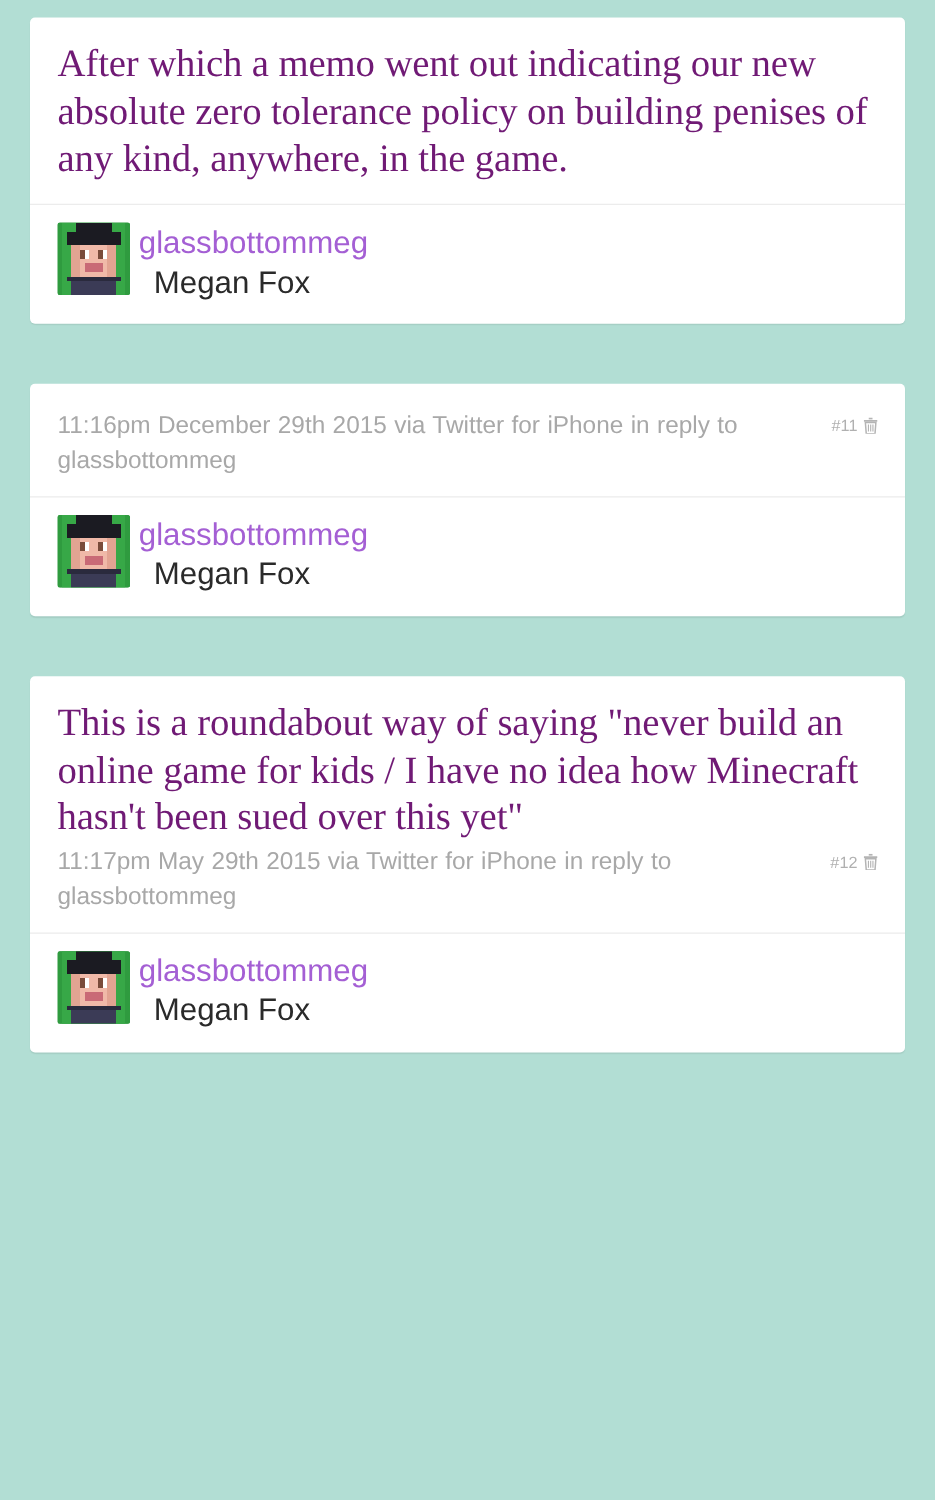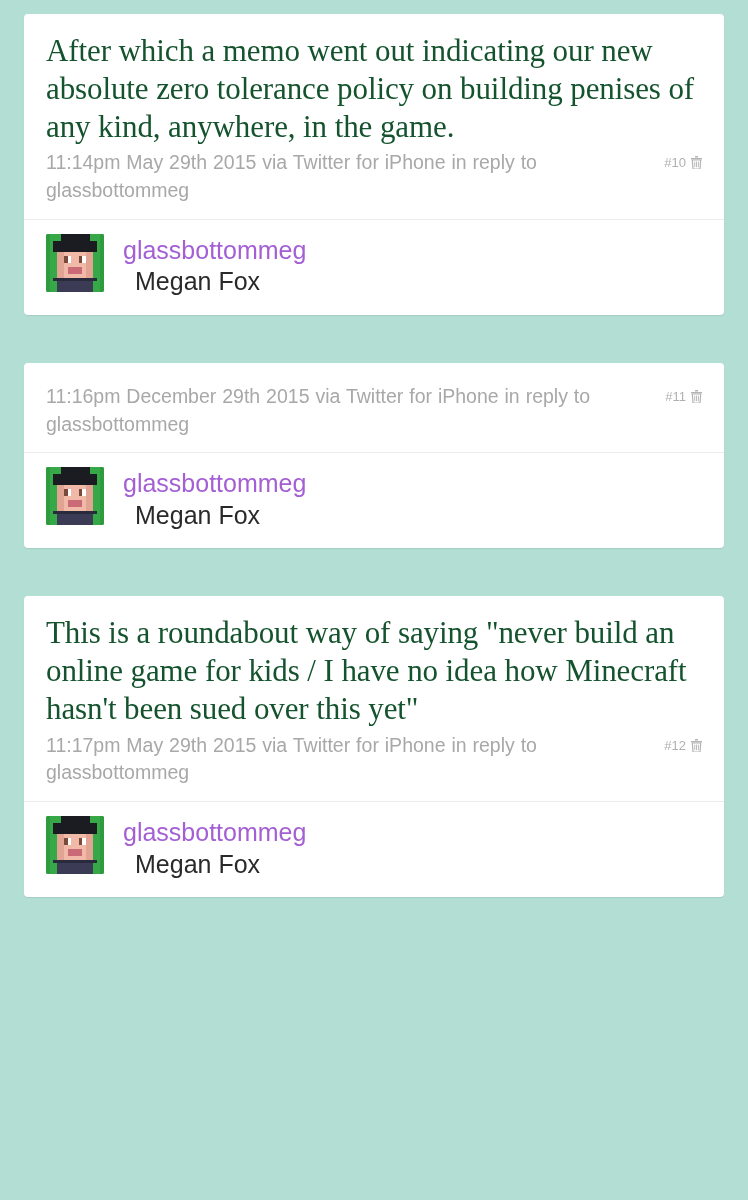--- a/index.html
+++ b/index.html
@@ -28,21 +28,21 @@
   .card:last-child { margin-bottom: 0; }
 
   .card-body {
     padding: 18px 22px 14px 22px;
     position: relative;
   }
   .tweet-text {
     font-family: "Liberation Serif", serif;
     font-size: 31px;
     line-height: 1.22;
-    color: #14532d;
+    color: #701a75;
     margin: 0 0 4px 0;
     letter-spacing: -0.1px;
   }
   .meta-row {
     position: relative;
     padding-right: 62px;
   }
   .meta {
     font-family: "Liberation Sans", sans-serif;
     font-size: 19.5px;
@@ -68,21 +68,21 @@
     height: 13px;
     position: relative;
   }
   .trash-icon svg { display: block; }
 
   .card-footer {
     border-top: 1px solid #ececec;
     padding: 14px 22px 18px 22px;
     display: flex;
     align-items: flex-start;
-    gap: 19px;
+    gap: 7px;
   }
   .avatar {
     width: 58px;
     height: 58px;
     flex: 0 0 58px;
     border-radius: 2px;
     overflow: hidden;
     background: #2f9b3f;
     position: relative;
   }
@@ -110,36 +110,20 @@
   }
 </style>
 </head>
 <body>
 
 <div class="feed">
 
   <div class="card">
     <div class="card-body">
       <p class="tweet-text">After which a memo went out indicating our new absolute zero tolerance policy on building penises of any kind, anywhere, in the game.</p>
-      <div class="meta-row">
-        <p class="meta">11:14pm May 29th 2015 via Twitter for iPhone in reply to glassbottommeg</p>
-        <div class="meta-right">
-          <span class="num">#10</span>
-          <span class="trash-icon">
-            <svg width="11" height="13" viewBox="0 0 11 13" xmlns="http://www.w3.org/2000/svg">
-              <rect x="0" y="2" width="11" height="1.4" fill="#b4b4b4"></rect>
-              <rect x="4" y="0" width="3" height="1.5" fill="#b4b4b4"></rect>
-              <path d="M1.3 4 L9.7 4 L9 13 L2 13 Z" fill="none" stroke="#b4b4b4" stroke-width="1.2"></path>
-              <rect x="3.3" y="5.6" width="0.9" height="5.6" fill="#b4b4b4"></rect>
-              <rect x="5.1" y="5.6" width="0.9" height="5.6" fill="#b4b4b4"></rect>
-              <rect x="6.9" y="5.6" width="0.9" height="5.6" fill="#b4b4b4"></rect>
-            </svg>
-          </span>
-        </div>
-      </div>
     </div>
     <div class="card-footer">
       <div class="avatar">
         <svg width="58" height="58" viewBox="0 0 16 16" xmlns="http://www.w3.org/2000/svg" shape-rendering="crispEdges">
           <rect x="0" y="0" width="16" height="16" fill="#2f9b3f"></rect>
           <rect x="1" y="0" width="14" height="16" fill="#37a847"></rect>
           <rect x="2" y="2" width="12" height="3" fill="#1b1b22"></rect>
           <rect x="4" y="0" width="8" height="2" fill="#1b1b22"></rect>
           <rect x="3" y="5" width="10" height="7" fill="#f0b9a8"></rect>
           <rect x="3" y="5" width="2" height="7" fill="#e2a492"></rect>

